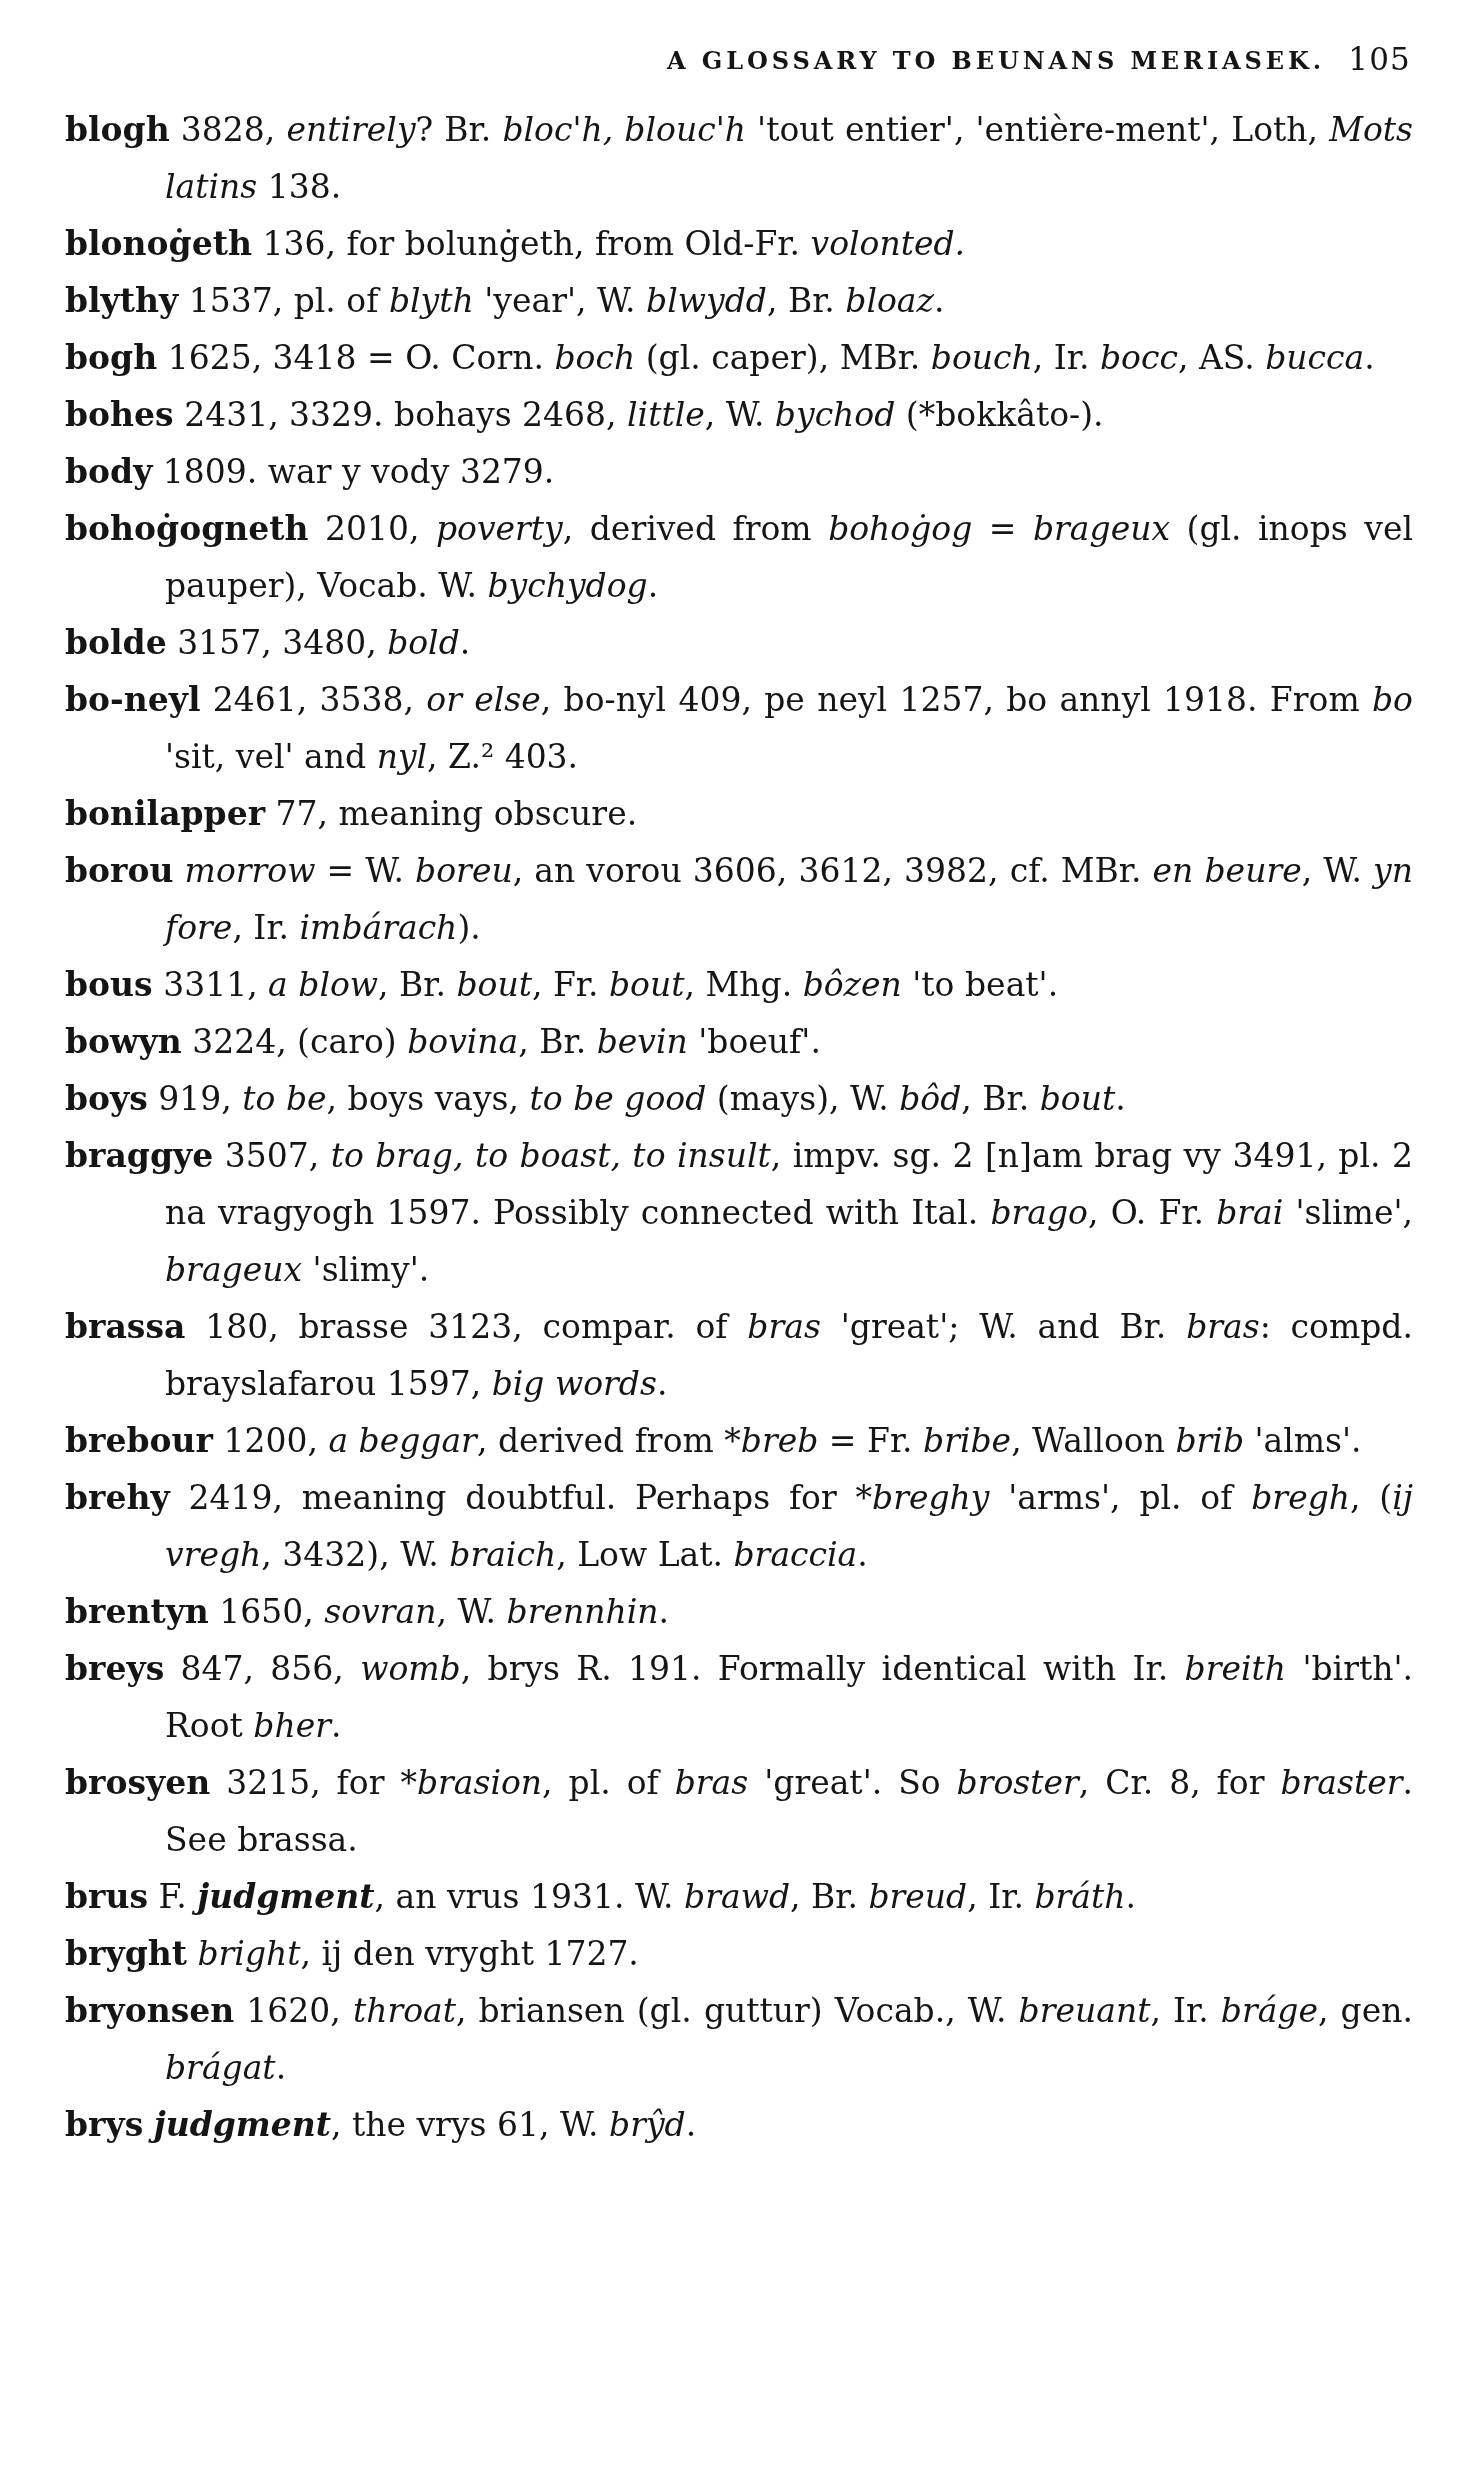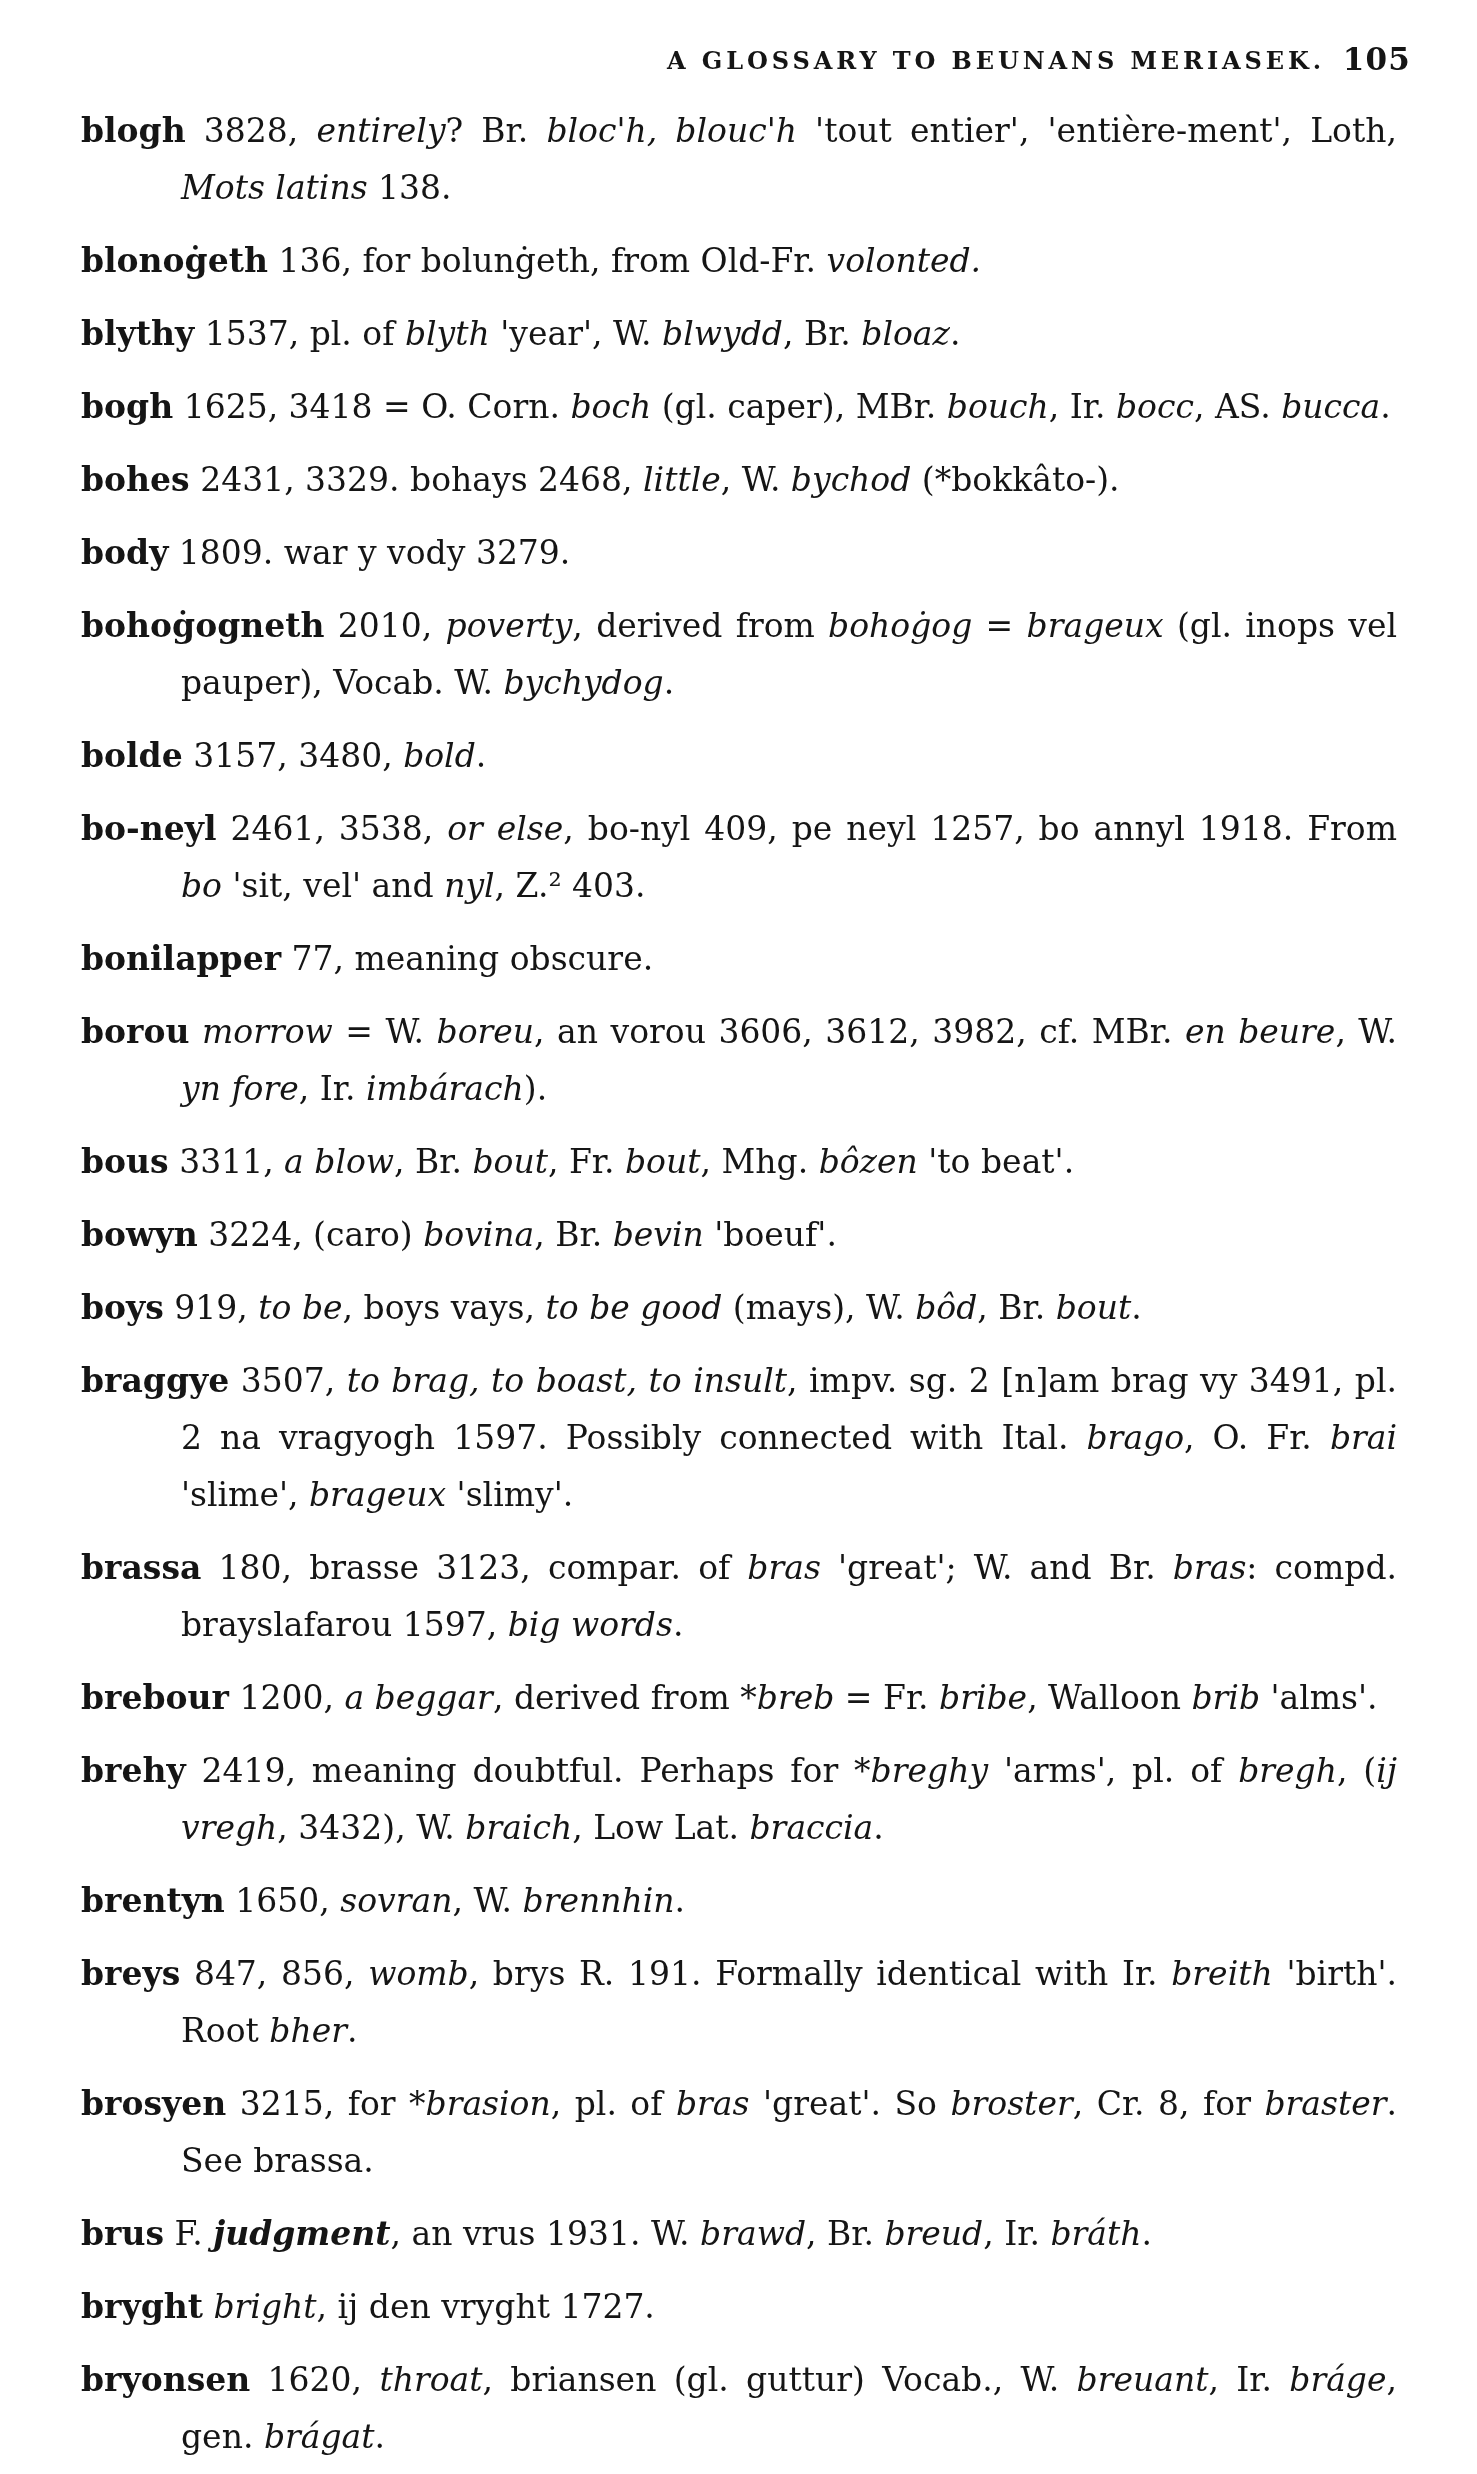--- a/index.html
+++ b/index.html
@@ -33,30 +33,30 @@
     font-size: 24px;
     font-weight: bold;
     letter-spacing: 3.9px;
     white-space: nowrap;
   }
   .page-number {
     position: absolute;
     right: 2.2px;
     top: -5.5px;
     font-size: 31px;
-    font-weight: bold;
+    font-weight: normal;
     letter-spacing: 1.1px;
   }
   .entries {
     font-size: 33px;
     line-height: 57px;
     text-align: justify;
   }
   .entry {
-    margin: 16px;
+    margin: 0;
     padding-left: 100px;
     text-indent: -100px;
   }
   .n { font-style: normal; font-weight: normal; }
   .b { font-weight: bold; }
   .i { font-style: italic; }
   .bi { font-weight: bold; font-style: italic; }
 </style>
 </head>
 <body>

